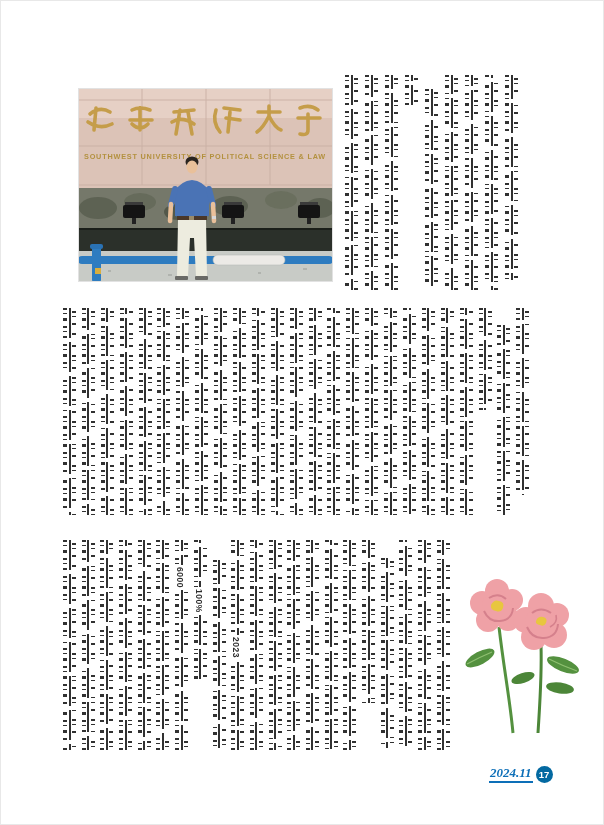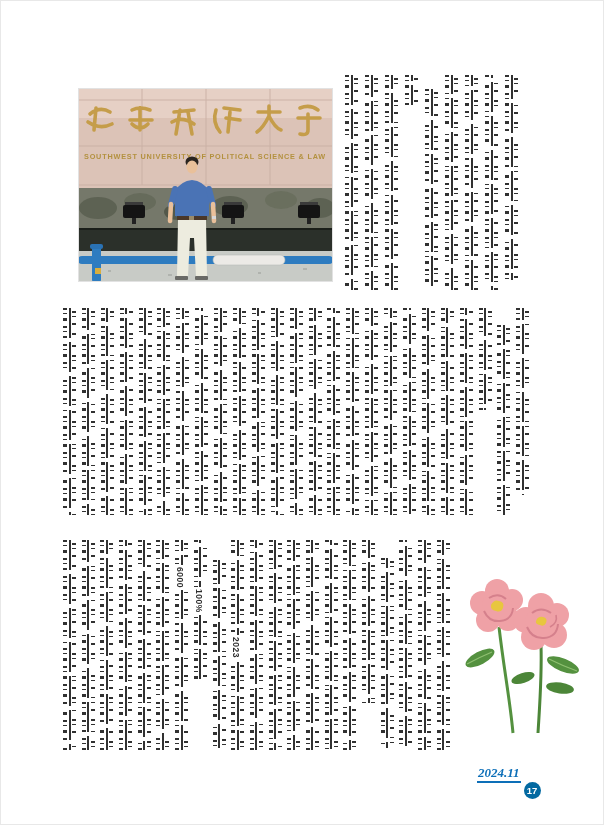--- a/index.html
+++ b/index.html
@@ -26,26 +26,26 @@
     font:600 8.5px "Liberation Sans",sans-serif; letter-spacing:.5px;
     padding:2px 0; text-align:center;
   }
   
   .photo{position:absolute; left:78px; top:88px;}
   .flowers{position:absolute; left:460px; top:575px;}
   
   .footer{position:absolute; left:477px; top:766px; display:flex; align-items:flex-start; gap:3px;}
   .issue{
     font:italic 700 13px "Liberation Serif",serif; color:#0d6fb8;
-    border-bottom:2.5px solid #0d6fb8; padding:0 1px 1px 1px; line-height:14px;
+    border-bottom:2.5px solid #0d6fb8; padding:0 1px 1px 1px; line-height:14px;margin-left:12px;
   }
   .badge{
     width:17px; height:17px; border-radius:50%; background:#0369a1; color:#fff;
     font:700 9.5px "Liberation Sans",sans-serif;
-    display:flex; align-items:center; justify-content:center; margin-top:16px;
+    display:flex; align-items:center; justify-content:center; margin-top:0;
   }
 </style>
 </head>
 <body>
 
 <div class="page">
 
   <svg class="photo" width="255" height="194" viewBox="0 0 255 194">
 
     <rect x="0" y="0" width="255" height="108" fill="#dcc3b7"></rect>

